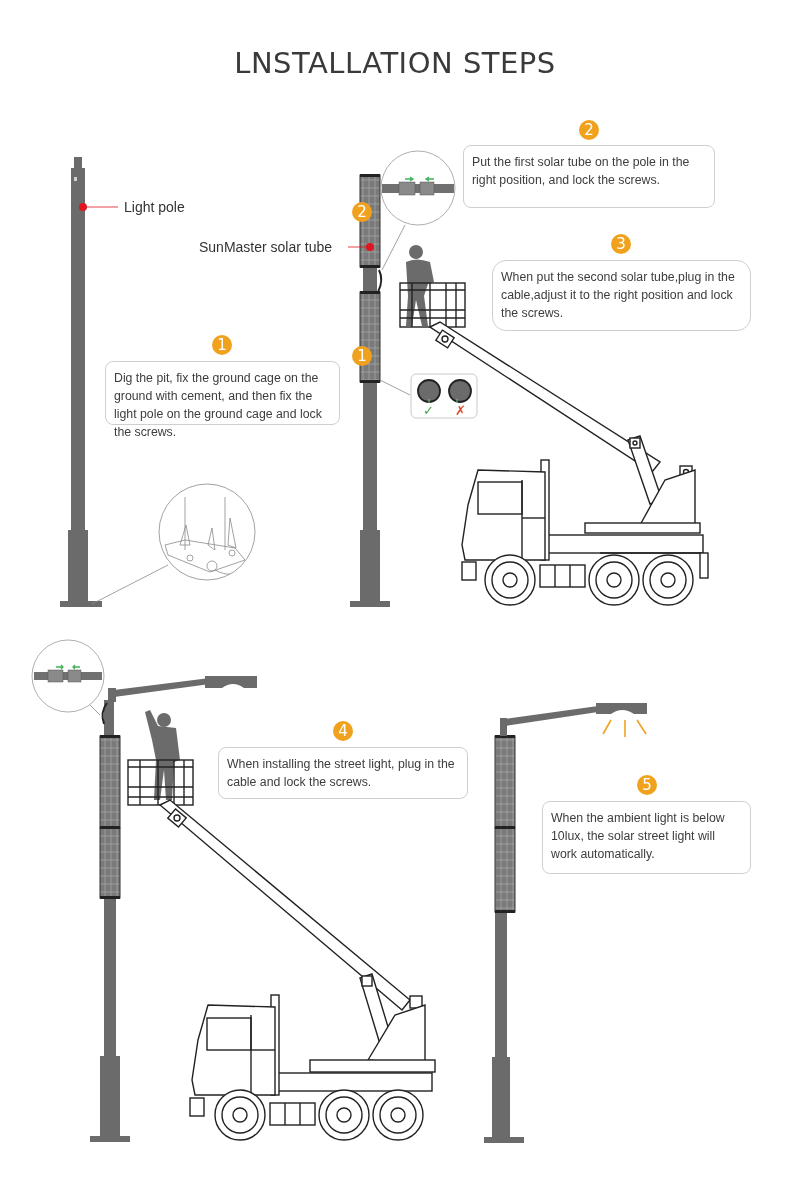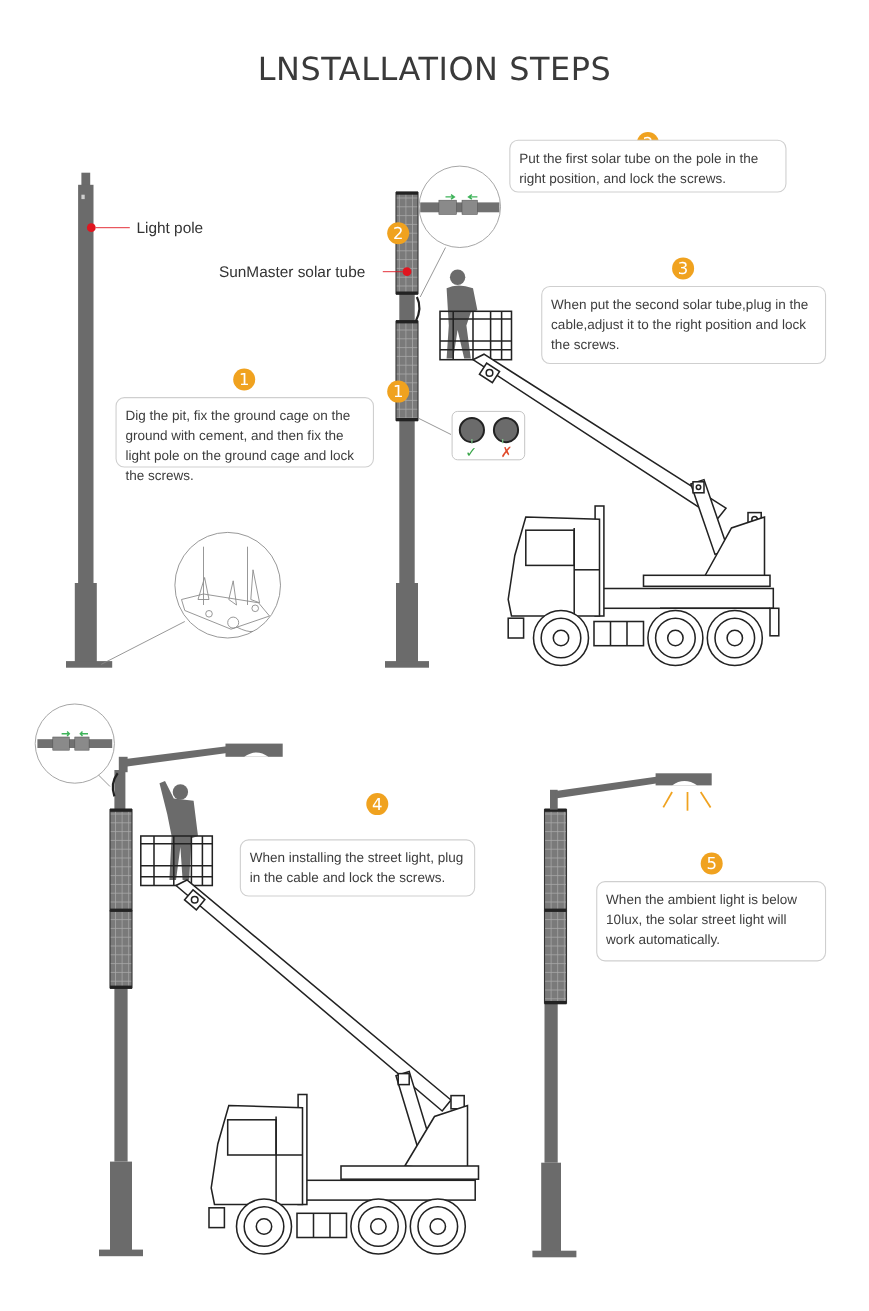--- a/index.html
+++ b/index.html
@@ -255,22 +255,22 @@
 <div class="badge" style="left:352px; top:202px;">2</div>
 <div class="badge" style="left:352px; top:346px;">1</div>
 
 <div style="position:absolute; left:423px; top:403px; font-size:13px; color:#3aa64a;">✓</div>
 <div style="position:absolute; left:455px; top:403px; font-size:13px; color:#e04a2a;">✗</div>
 
 <div class="badge" style="left:212px; top:335px;">1</div>
 <div class="card" style="left:105px; top:361px; width:235px; height:64px;">Dig the pit, fix the ground cage on the ground with cement, and then fix the light pole on the ground cage and lock the screws.</div>
 
 <div class="badge" style="left:579px; top:120px;">2</div>
-<div class="card" style="left:463px; top:127px; width:252px; height:48px;">Put the first solar tube on the pole in the right position, and lock the screws.</div>
+<div class="card" style="left:463px; top:145px; width:252px; height:63px;">Put the first solar tube on the pole in the right position, and lock the screws.</div>
 
 <div class="badge" style="left:611px; top:234px;">3</div>
-<div class="card" style="left:492px; top:260px; width:259px; height:71px;">When put the second solar tube,plug in the cable,adjust it to the right position and lock the screws.</div>
+<div class="card" style="left:492px; top:260px; width:259px; height:71px;border-radius:14px;">When put the second solar tube,plug in the cable,adjust it to the right position and lock the screws.</div>
 
 <div class="badge" style="left:333px; top:721px;">4</div>
-<div class="card" style="left:218px; top:747px; width:214px; height:52px;margin-top:16px;">When installing the street light, plug in the cable and lock the screws.</div>
+<div class="card" style="left:218px; top:747px; width:250px; height:52px;">When installing the street light, plug in the cable and lock the screws.</div>
 
 <div class="badge" style="left:637px; top:775px;">5</div>
 <div class="card" style="left:542px; top:801px; width:209px; height:73px;">When the ambient light is below 10lux, the solar street light will work automatically.</div>
 
 </body></html>

